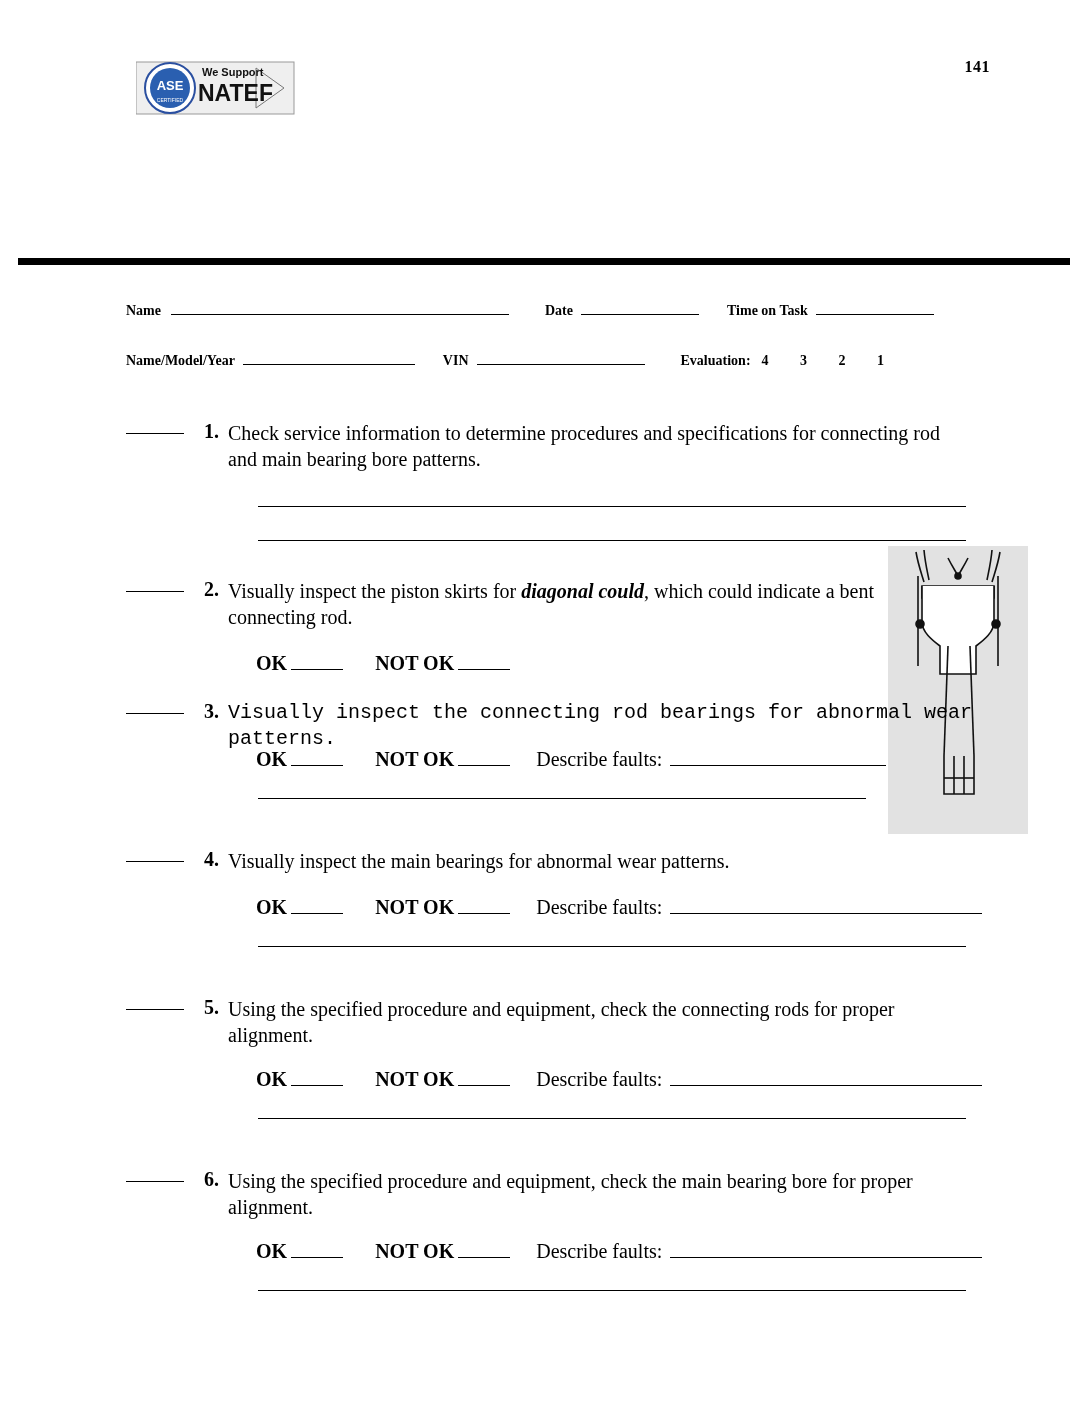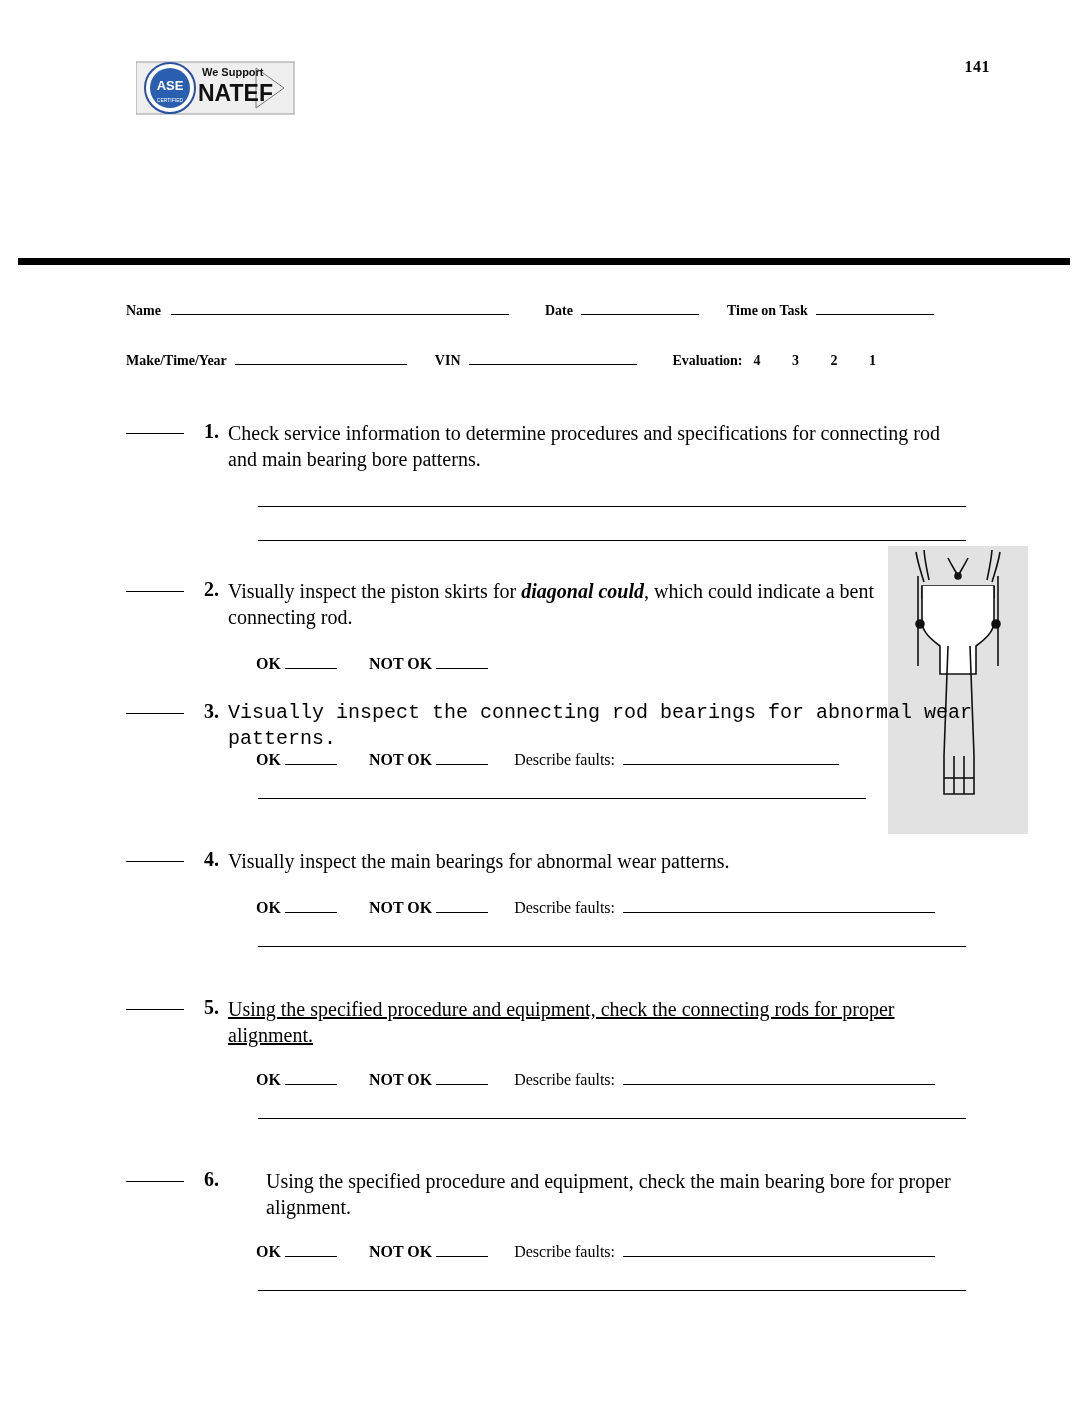--- a/index.html
+++ b/index.html
@@ -129,21 +129,21 @@
   .item-text i { font-style: italic; font-weight: bold; }
 
   .answer-line {
     position: absolute;
     border-bottom: 1.6px solid #000;
     height: 0;
   }
 
   .okrow {
     position: absolute;
-    font-size: 16px;
+    font-size: 20px;
     white-space: nowrap;
   }
   .okrow .ok-lbl { font-weight: bold; }
   .ok-blank {
     display: inline-block;
     border-bottom: 1.6px solid #000;
     width: 52px;
     height: 16px;
     margin: 0 4px;
   }
@@ -198,21 +198,21 @@
 
 
 
   <div class="rule"></div>
 
   <div class="field-row row1">
     <span class="lbl">Name</span><span class="blank b-name"></span><span class="gap-lg"></span><span class="lbl">Date</span><span class="blank b-date"></span><span class="gap-md"></span><span class="lbl">Time on Task</span><span class="blank b-time"></span>
   </div>
 
   <div class="field-row row2">
-    <span class="lbl">Make/Time/Year</span><span class="blank b-make"></span><span class="gap-md"></span><span class="lbl">VIN</span><span class="blank b-vin"></span><span class="gap-lg"></span><span class="lbl">Evaluation:</span><span class="eval-nums">4  3  2  1</span>
+    <span class="lbl">Name/Model/Year</span><span class="blank b-make"></span><span class="gap-md"></span><span class="lbl">VIN</span><span class="blank b-vin"></span><span class="gap-lg"></span><span class="lbl">Evaluation:</span><span class="eval-nums">4  3  2  1</span>
   </div>
 
   <div class="item" style="top: 420px;">
     <span class="item-blank"></span>
     <span class="item-num">1.</span>
     <span class="item-text">Check service information to determine procedures and specifications for connecting rod and main bearing bore patterns.</span>
   </div>
   <div class="answer-line" style="top: 506px; left: 258px; width: 708px;"></div>
   <div class="answer-line" style="top: 540px; left: 258px; width: 708px;"></div>
 
@@ -276,30 +276,30 @@
     <span class="item-text" style="width: 760px;">Visually inspect the main bearings for abnormal wear patterns.</span>
   </div>
   <div class="okrow" style="top: 896px; left: 256px;">
     <span class="ok-lbl">OK</span><span class="ok-blank"></span><span class="spacer-gap"></span><span class="ok-lbl">NOT OK</span><span class="notok-blank"></span><span class="desc-lbl">Describe faults:</span><span class="desc-blank" style="width: 312px;"></span>
   </div>
   <div class="answer-line" style="top: 946px; left: 258px; width: 708px;"></div>
 
   <div class="item" style="top: 996px;">
     <span class="item-blank"></span>
     <span class="item-num">5.</span>
-    <span class="item-text" style="width: 750px; text-decoration: underline;">Using the specified procedure and equipment, check the connecting rods for proper alignment.</span>
+    <span class="item-text" style="width: 750px;">Using the specified procedure and equipment, check the connecting rods for proper alignment.</span>
   </div>
   <div class="okrow" style="top: 1068px; left: 256px;">
     <span class="ok-lbl">OK</span><span class="ok-blank"></span><span class="spacer-gap"></span><span class="ok-lbl">NOT OK</span><span class="notok-blank"></span><span class="desc-lbl">Describe faults:</span><span class="desc-blank" style="width: 312px;"></span>
   </div>
   <div class="answer-line" style="top: 1118px; left: 258px; width: 708px;"></div>
 
   <div class="item" style="top: 1168px;">
     <span class="item-blank"></span>
     <span class="item-num">6.</span>
-    <span class="item-text" style="width: 760px; margin-left: 38px;">Using the specified procedure and equipment, check the main bearing bore for proper alignment.</span>
+    <span class="item-text" style="width: 760px;">Using the specified procedure and equipment, check the main bearing bore for proper alignment.</span>
   </div>
   <div class="okrow" style="top: 1240px; left: 256px;">
     <span class="ok-lbl">OK</span><span class="ok-blank"></span><span class="spacer-gap"></span><span class="ok-lbl">NOT OK</span><span class="notok-blank"></span><span class="desc-lbl">Describe faults:</span><span class="desc-blank" style="width: 312px;"></span>
   </div>
   <div class="answer-line" style="top: 1290px; left: 258px; width: 708px;"></div>
 
 </div>
 
 </body></html>

